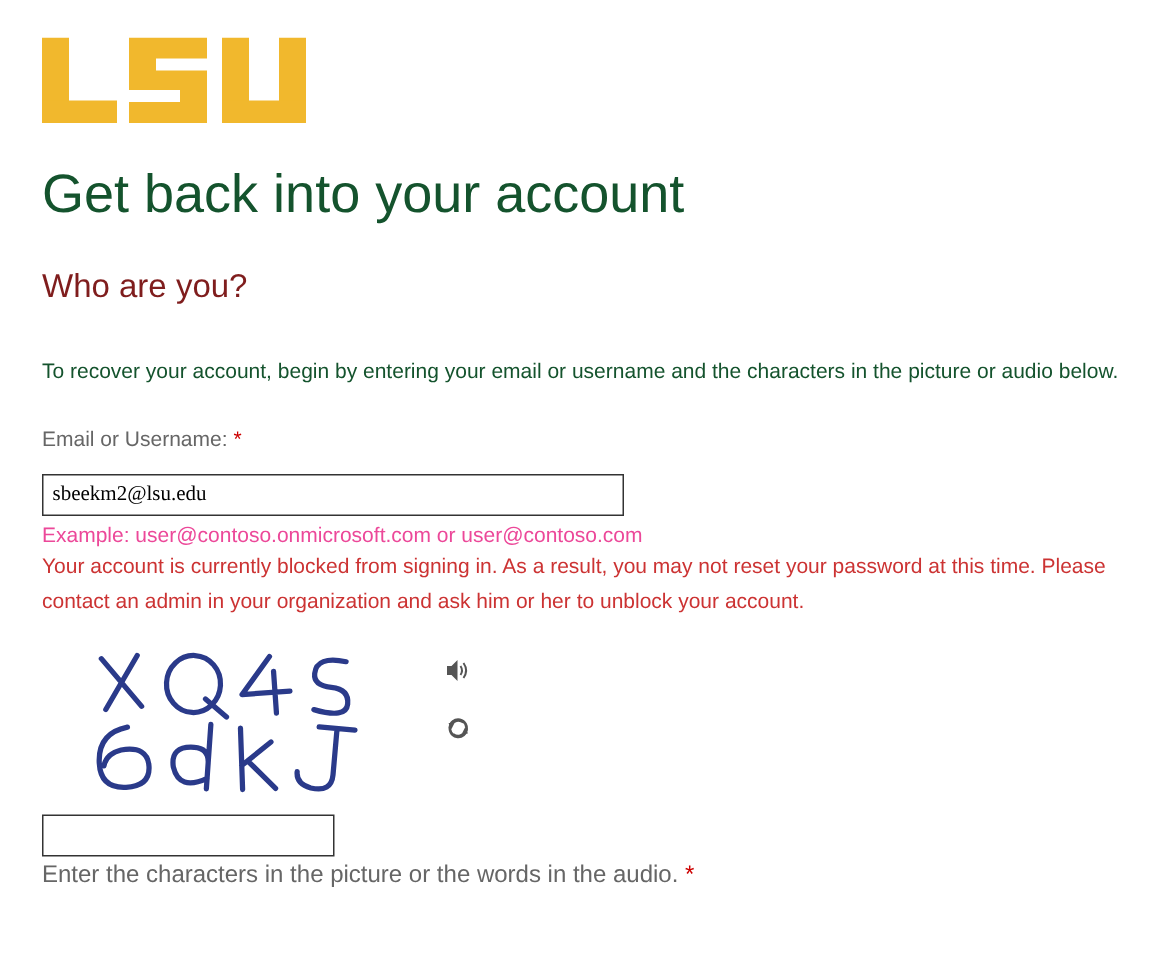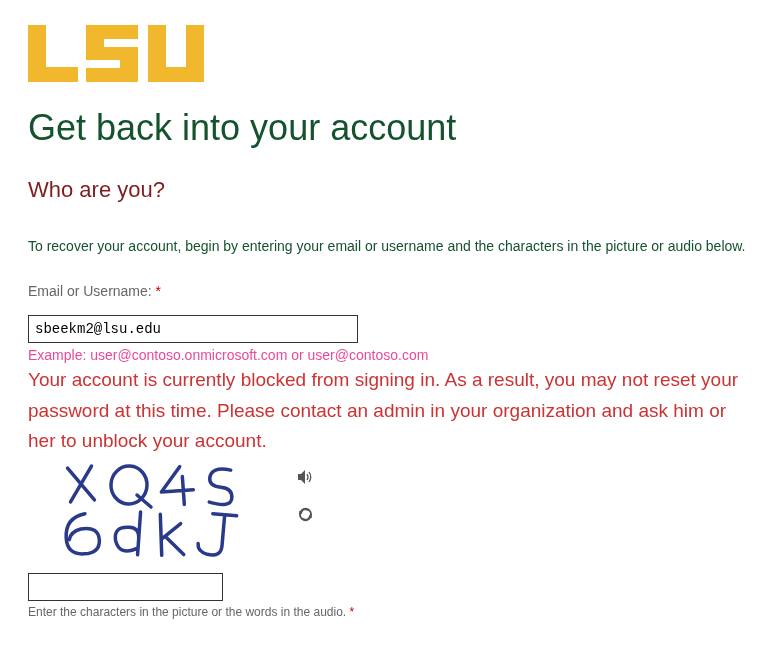--- a/index.html
+++ b/index.html
@@ -37,47 +37,47 @@
     }
     .field-label {
       font-size: 14px;
       color: #666;
       margin-bottom: 16px;
     }
     .required {
       color: #cc0000;
     }
     .text-input {
-      width: 330px;
+      width: 388px;
       height: 28px;
       border: 1px solid #333;
       padding: 2px 6px;
       font-size: 14px;
-      font-family: Liberation Mono, monospace;
+      font-family: Liberation Serif, serif;
       margin-bottom: 4px;
     }
     .captcha-input {
       width: 195px;
       height: 28px;
       border: 1px solid #333;
       padding: 2px 6px;
       font-size: 14px;
       font-family: inherit;
       margin-bottom: 4px;
     }
     .example-text {
       font-size: 14px;
       color: #ec4899;
       margin-bottom: 2px;
     }
     .error-text {
-      font-size: 19px;
+      font-size: 14px;
       color: #cc3333;
       line-height: 1.6;
-      margin-bottom: 0;
+      margin-bottom: 16px;
     }
     .captcha-row {
       display: flex;
       align-items: flex-start;
       gap: 14px;
       margin-bottom: 6px;
     }
     .captcha-image {
       width: 255px;
       height: 110px;
@@ -95,21 +95,21 @@
     .captcha-control-btn {
       width: 16px;
       height: 16px;
       cursor: pointer;
       color: #555;
       display: flex;
       align-items: center;
       justify-content: center;
     }
     .captcha-hint {
-      font-size: 12px;
+      font-size: 16px;
       color: #666;
     }
   </style>
 </head>
 <body>
 
 
 
 <div class="logo">
   <svg width="190" height="60" viewBox="0 0 190 60">

